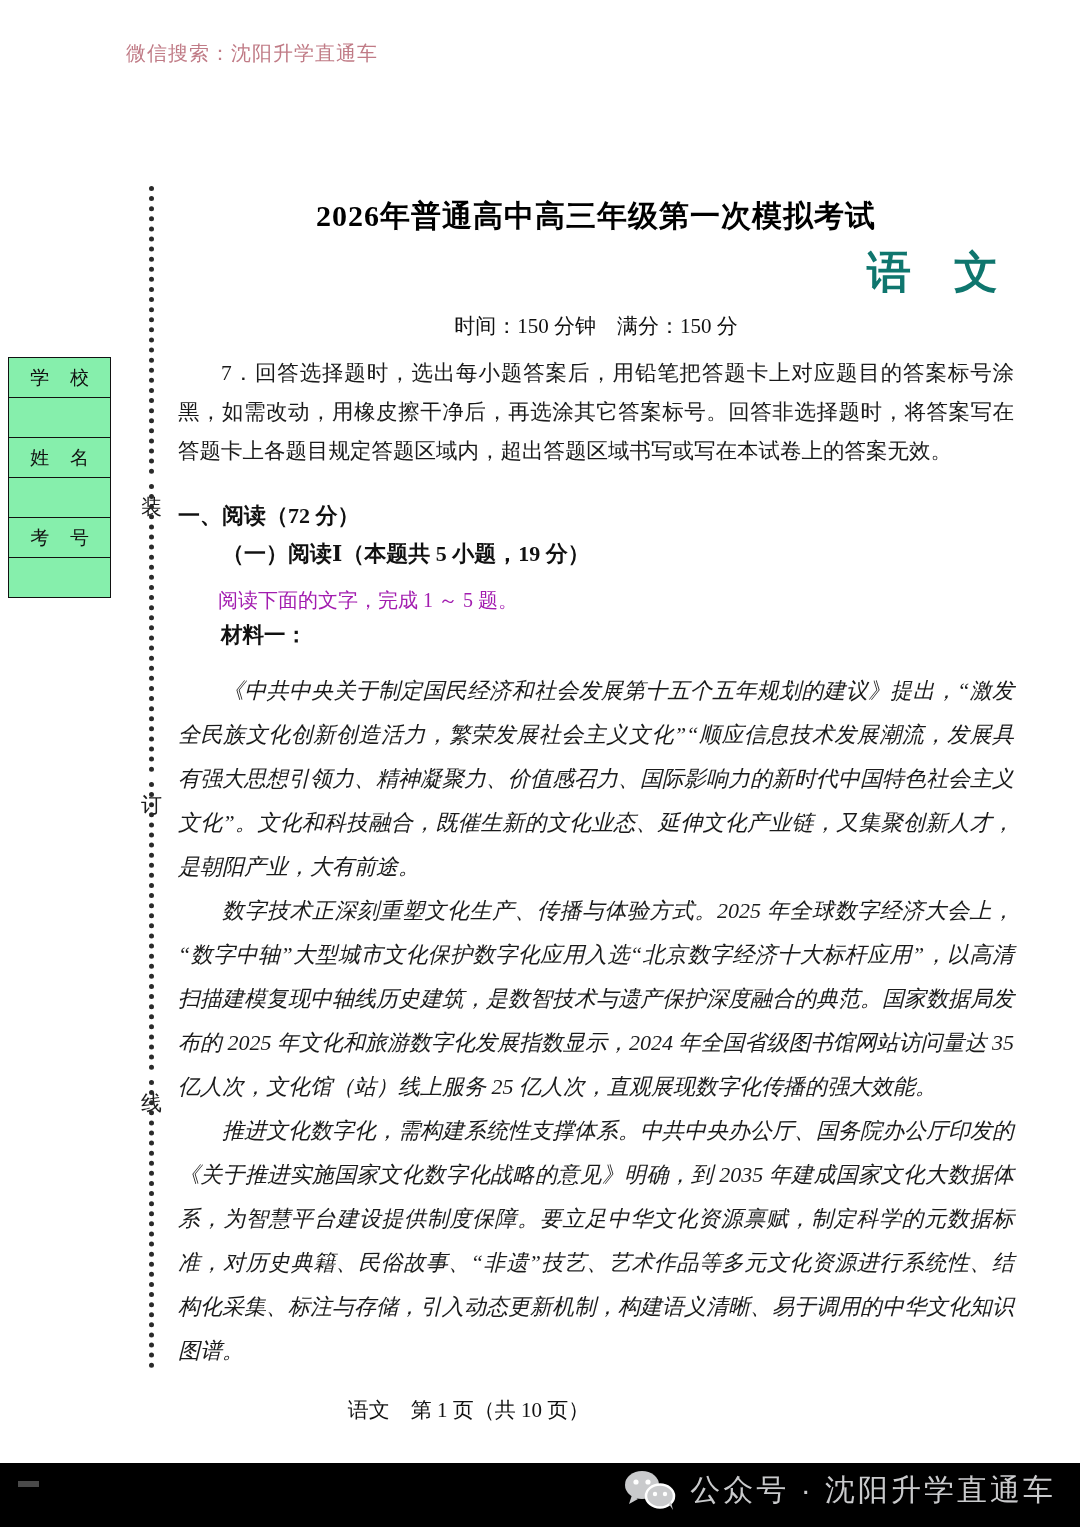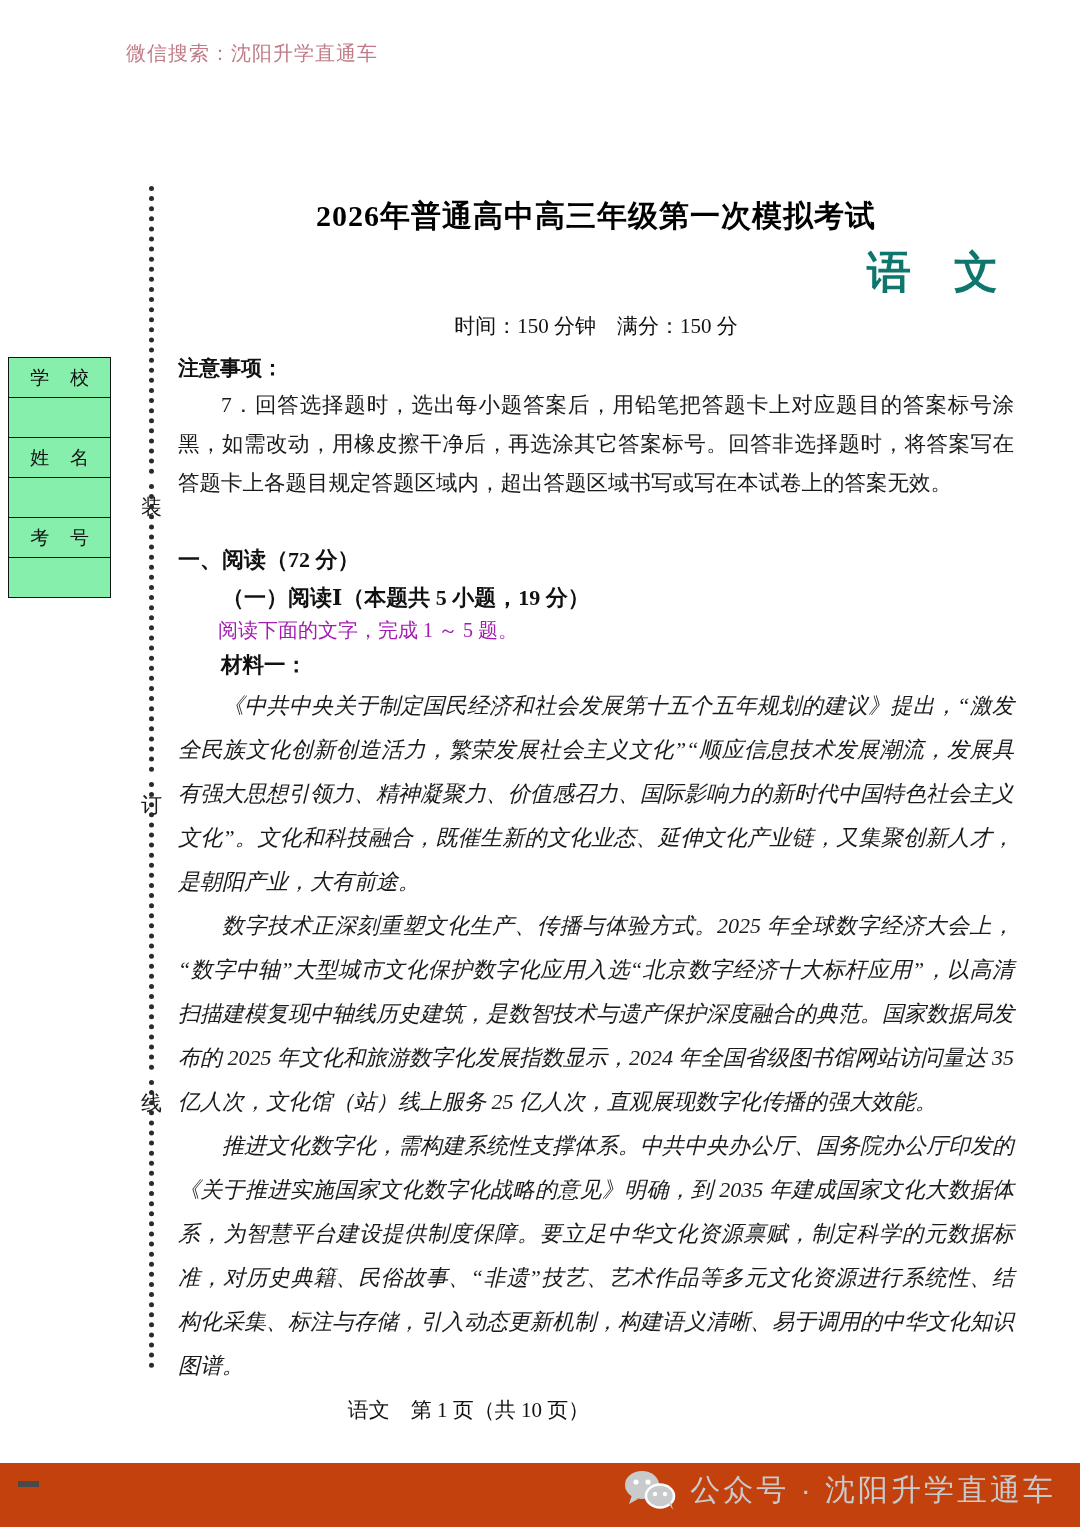--- a/index.html
+++ b/index.html
@@ -128,41 +128,41 @@
     text-indent: 2em;
     margin: 0;
     color: #1a1a1a;
   }
 
   .spacer-sm { height: 26px; }
 
   .sec-heading {
     font-size: 22px;
     font-weight: bold;
-    margin: 16px 0 8px 0;
+    margin: 4px 0 8px 0;
     color: #111;
   }
   .sub-heading {
     font-size: 22px;
     font-weight: bold;
     text-indent: 2em;
-    margin: 0 0 4px 0;
+    margin: 0 0 18px 0;
     color: #111;
   }
   .instruction {
     font-size: 20px;
     text-indent: 2em;
     margin: 0 0 6px 0;
     color: #a21caf;
   }
   .material-label {
     font-size: 21.5px;
     font-weight: bold;
     text-indent: 2em;
-    margin: 0 0 5px 0;
+    margin: 0 0 20px 0;
     color: #111;
   }
 
   .body-para {
     font-size: 22px;
     line-height: 2.0;
     text-align: justify;
     text-justify: inter-ideograph;
     text-indent: 2em;
     margin: 0;
@@ -182,21 +182,21 @@
     color: #111;
   }
 
   
   .bottom-bar {
     position: absolute;
     left: 0;
     top: 1463px;
     width: 1080px;
     height: 64px;
-    background: #c2410c;
+    background: #000000;
   }
   .bottom-wm {
     position: absolute;
     right: 24px;
     top: 6px;
     display: flex;
     align-items: center;
     gap: 14px;
   }
   .wechat-icon {
@@ -246,21 +246,20 @@
     <div class="seal-char">线</div>
     <div class="seal-dots"></div>
   </div>
 
   <div class="content">
 
     <h1 class="exam-title">2026年普通高中高三年级第一次模拟考试</h1>
     <h2 class="subject-title">语 文</h2>
     <div class="exam-meta">时间：150 分钟　满分：150 分</div>
 
-    <div class="notice-heading">注意事项：</div>
     <p class="notice-item">7．回答选择题时，选出每小题答案后，用铅笔把答题卡上对应题目的答案标号涂黑，如需改动，用橡皮擦干净后，再选涂其它答案标号。回答非选择题时，将答案写在答题卡上各题目规定答题区域内，超出答题区域书写或写在本试卷上的答案无效。</p>
 
     <div class="spacer-sm"></div>
 
     <div class="sec-heading">一、阅读（72 分）</div>
     <div class="sub-heading">（一）阅读Ⅰ（本题共 5 小题，19 分）</div>
     <div class="instruction">阅读下面的文字，完成 1 ～ 5 题。</div>
     <div class="material-label">材料一：</div>
 
     <p class="body-para">《中共中央关于制定国民经济和社会发展第十五个五年规划的建议》提出，“激发全民族文化创新创造活力，繁荣发展社会主义文化”“顺应信息技术发展潮流，发展具有强大思想引领力、精神凝聚力、价值感召力、国际影响力的新时代中国特色社会主义文化”。文化和科技融合，既催生新的文化业态、延伸文化产业链，又集聚创新人才，是朝阳产业，大有前途。</p>

